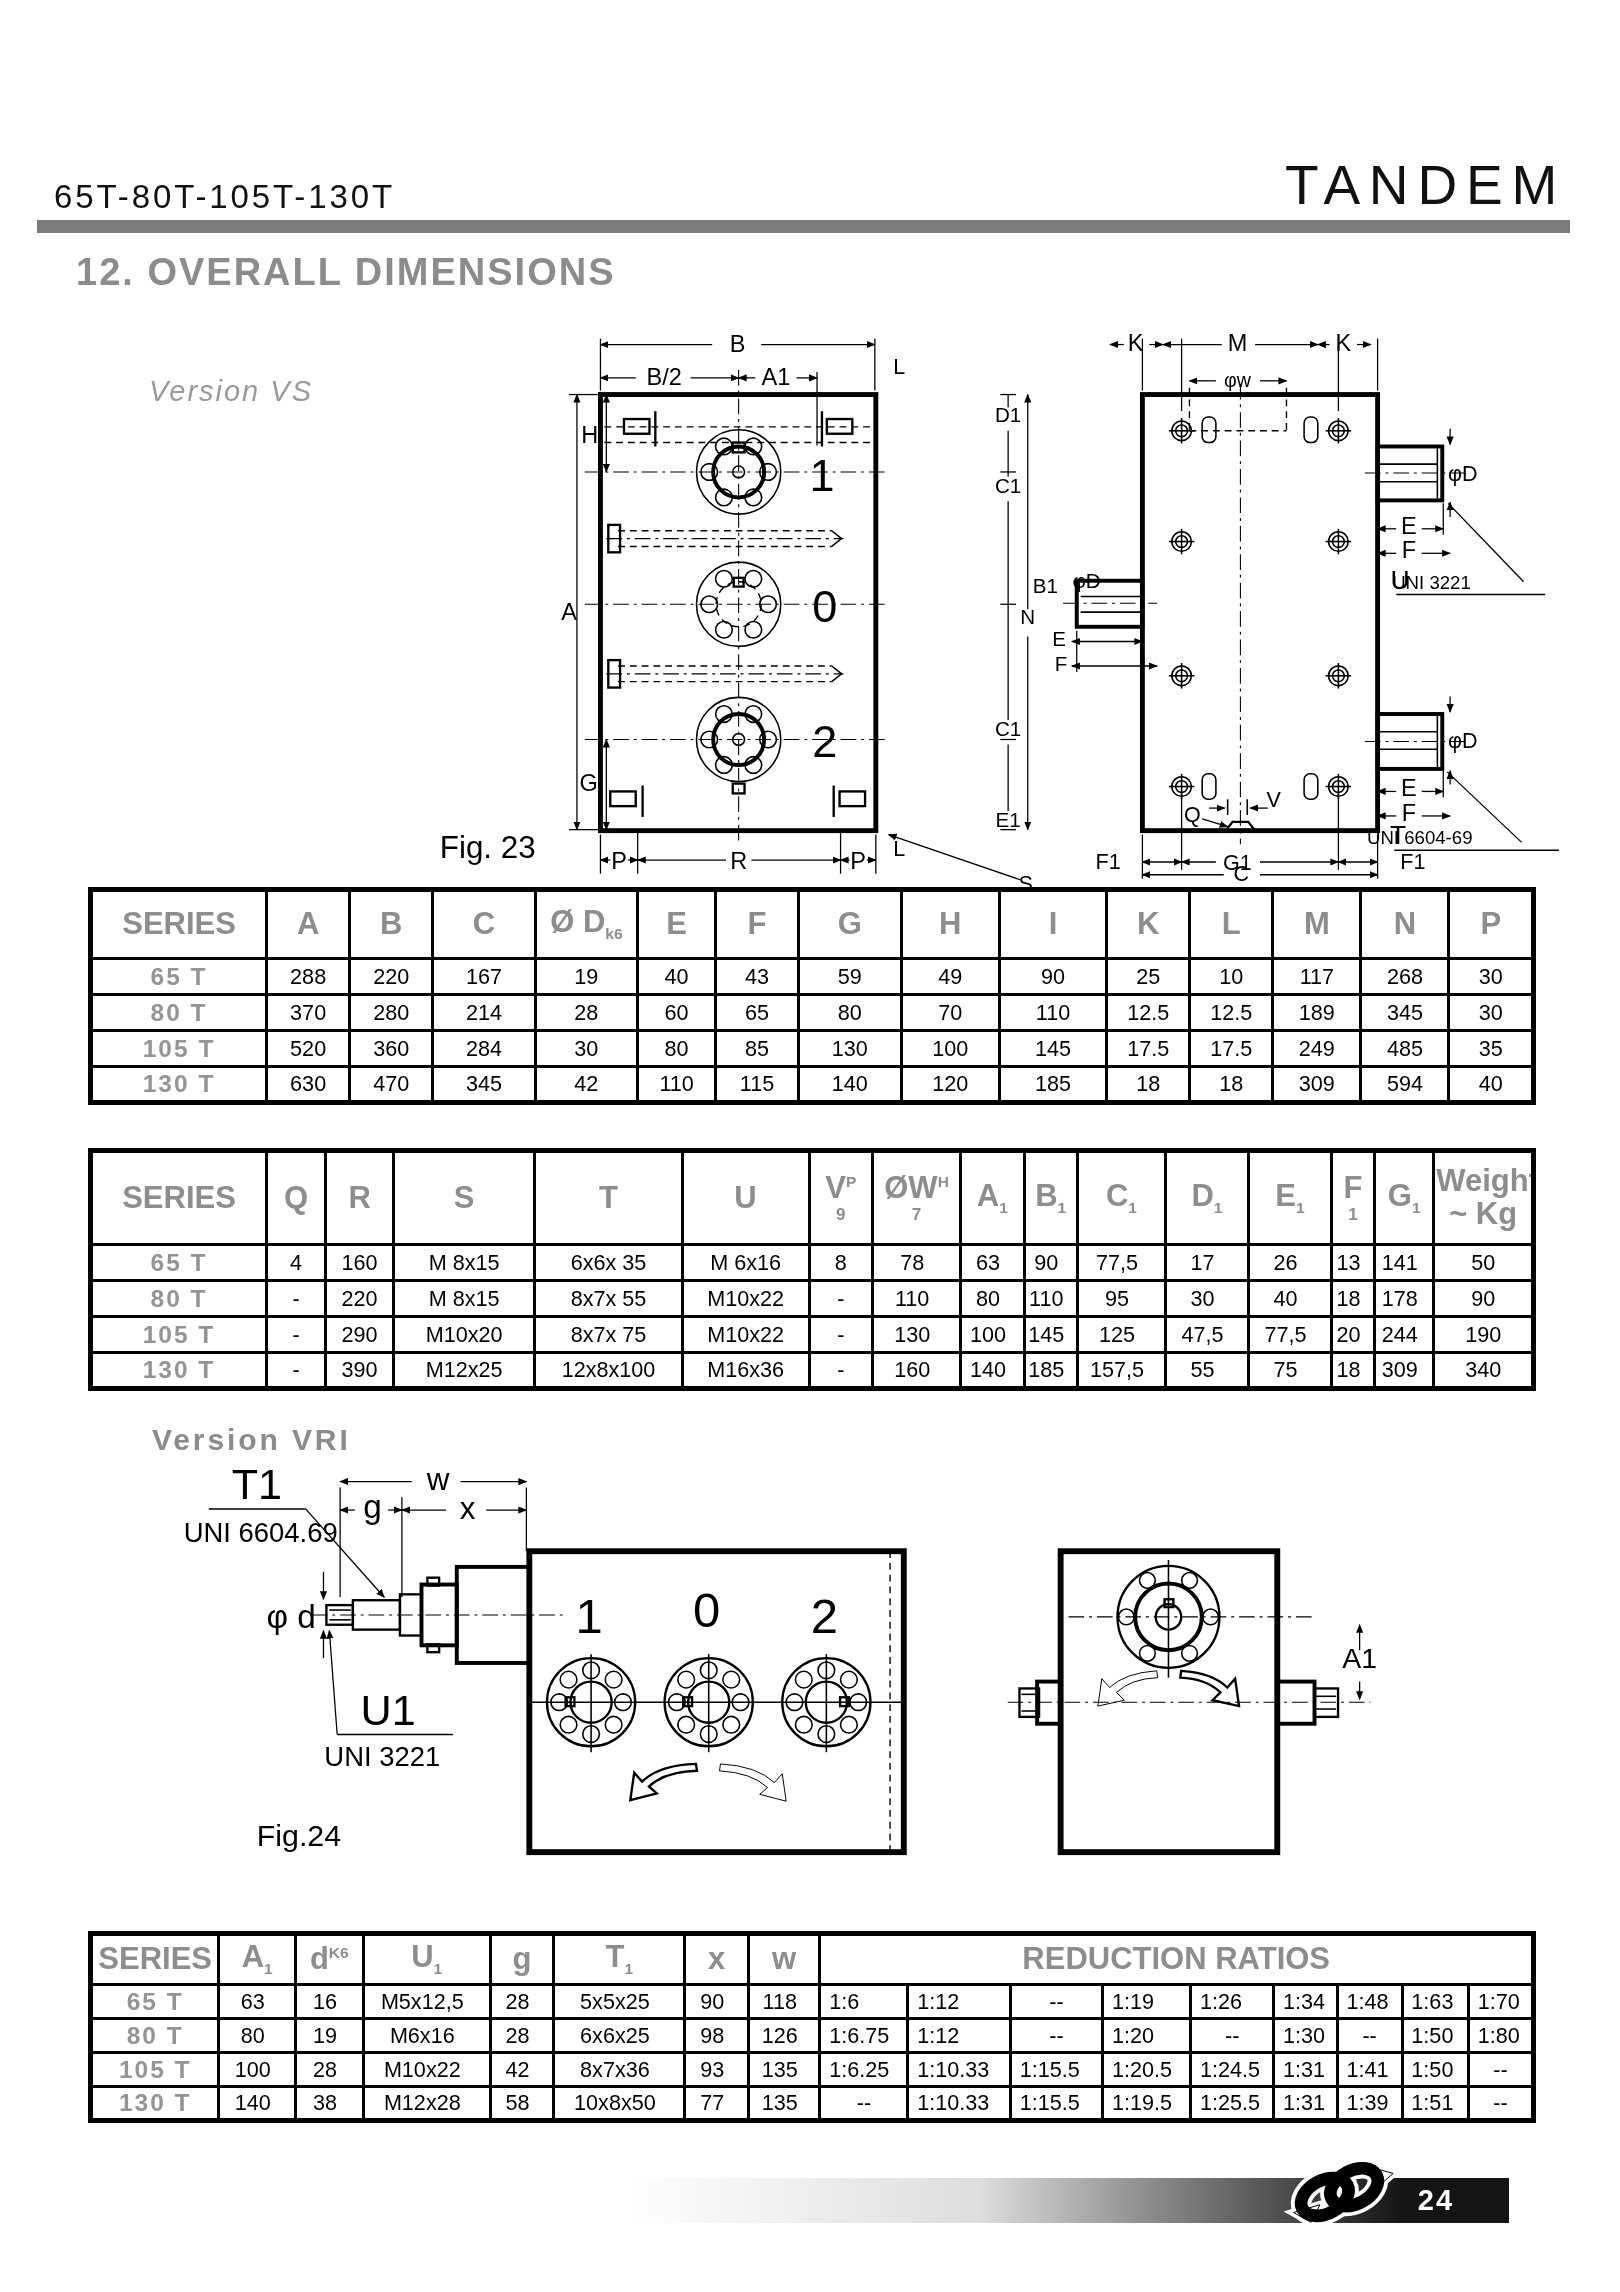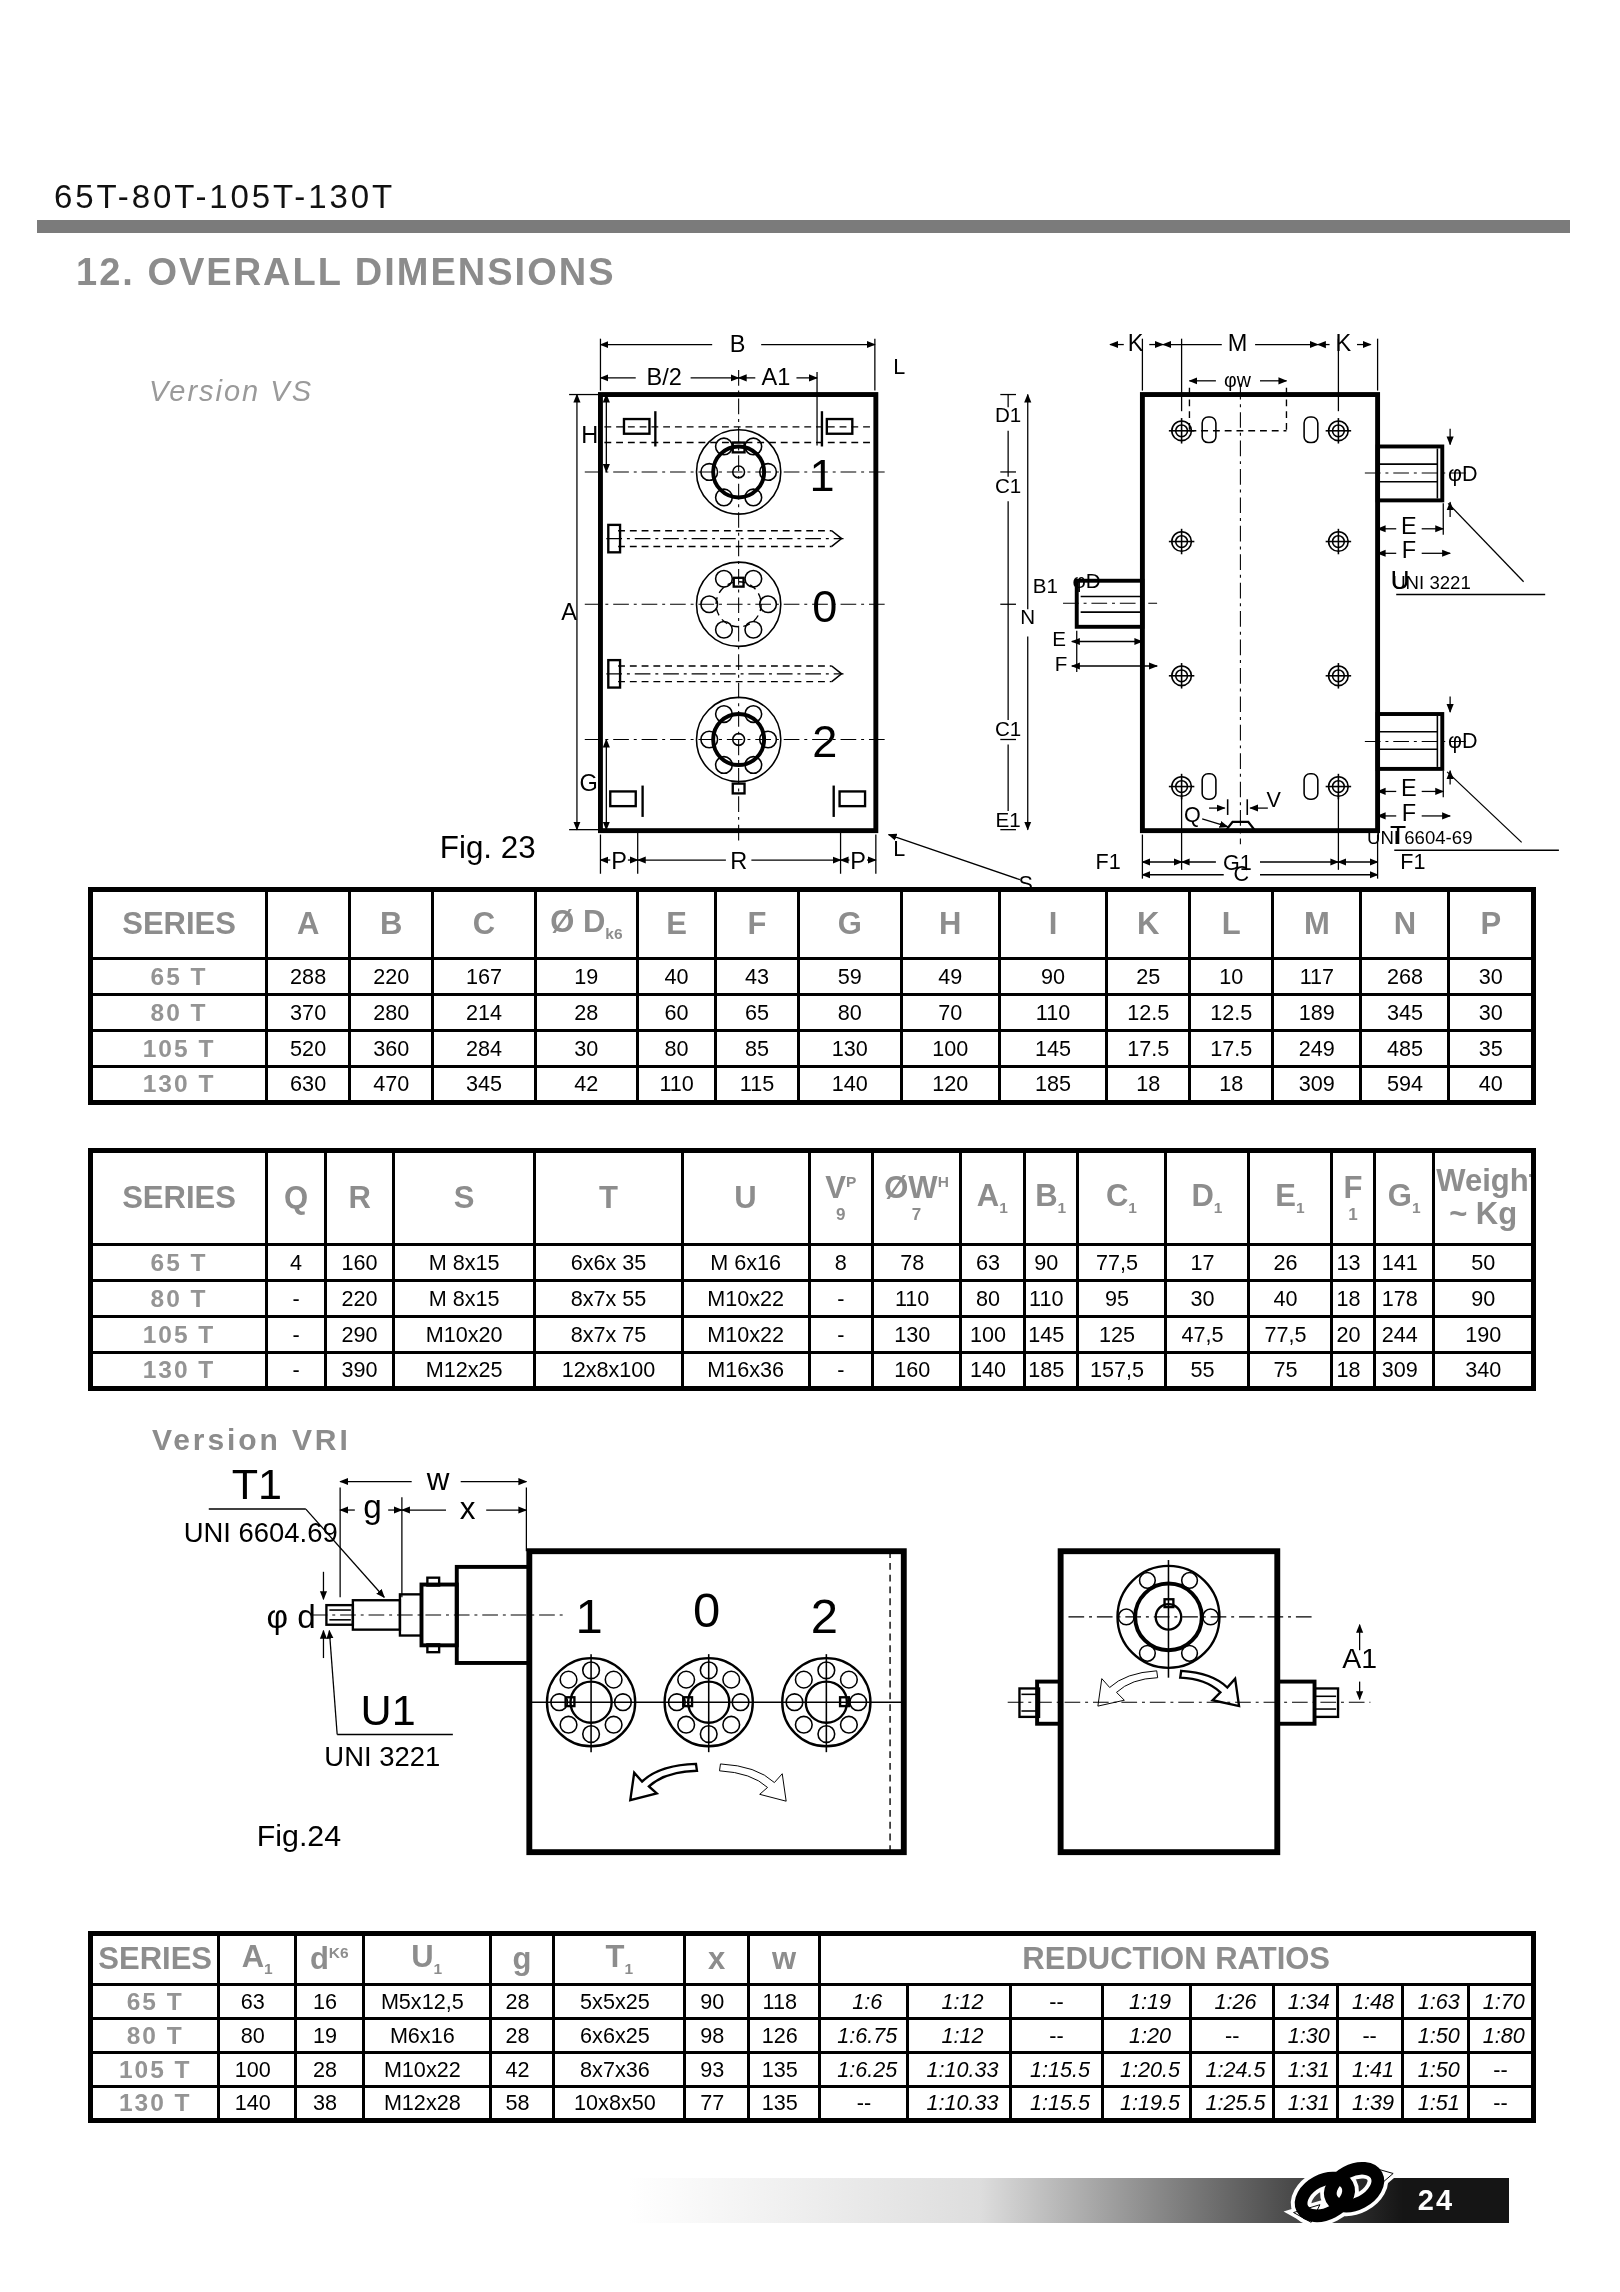--- a/index.html
+++ b/index.html
@@ -28,39 +28,40 @@
   
   table.dt{position:absolute;border-collapse:collapse;table-layout:fixed;background:#fff;
            border:5.9px solid #000;}
   table.dt th,table.dt td{border:3.9px solid #000;overflow:hidden;white-space:nowrap;}
   .hdr{color:#8d8d8d;font-weight:bold;font-size:31px;text-align:center;line-height:1.05;vertical-align:middle;}
   .hdr sup{font-size:0.5em;} .hdr sub{font-size:0.5em;}
   .l2{display:block;font-size:0.55em;margin-top:1px;}
   .l2b{display:block;font-size:1em;}
   th.series{color:#949494;font-weight:bold;font-size:24.5px;letter-spacing:2px;text-align:center;}
   table.dt td{font-size:21.6px;color:#000;}
-  .a-c{text-align:center;} .a-r{text-align:center;padding-right:9.8px;} .a-l{text-align:center;padding-left:7.8px;font-style:italic;}
+  .a-c{text-align:center;} .a-r{text-align:center;padding-right:9.8px;} .a-l{text-align:left;padding-left:7.8px;}
   #t1{left:88px;top:887px;width:1448px;}
   #t1 thead tr{height:69px;} #t1 tbody tr{height:36px;}
   #t2{left:88px;top:1148px;width:1448px;}
   #t2 thead tr{height:94px;} #t2 tbody tr{height:36px;}
   #t3{left:88px;top:1931px;width:1448px;}
   #t3 thead tr{height:51px;} #t3 tbody tr{height:34px;}
 
   
   .footer-bar{left:627px;top:2178px;width:882px;height:45px;
     background:linear-gradient(to right,rgba(120,120,120,0) 0%,rgba(120,120,120,0.25) 40%,rgba(70,70,70,0.75) 65%,#151515 88%,#151515 100%);}
   .page-num{left:1397px;top:2184px;width:78px;text-align:center;color:#fff;font-weight:bold;font-size:29px;letter-spacing:2px;}
 </style>
 </head>
 <body>
 
 <div class="page">
 
   <div class="abs model-title">65T-80T-105T-130T</div>
+  <div class="abs brand">TANDEM</div>
   <div class="abs title-bar"></div>
   <div class="abs section-title">12. OVERALL DIMENSIONS</div>
   <div class="abs version-vs">Version VS</div>
 
   <svg class="fig" style="left:412px;top:323px;width:1206px;height:588px" viewBox="420 330 1230 600">
     <defs>
       <marker id="ar" viewBox="0 0 10 10" refX="9" refY="5" markerWidth="7" markerHeight="7" orient="auto-start-reverse">
         <path d="M0,1 L10,5 L0,9 z" style="fill:#000;stroke:none"></path>
       </marker>
       <g id="flg6">

